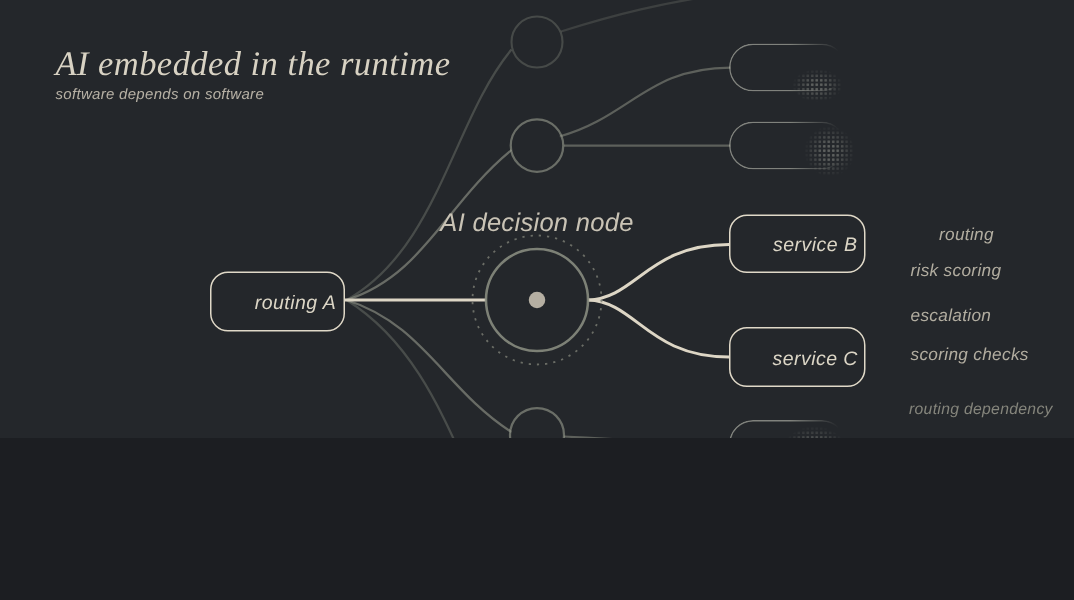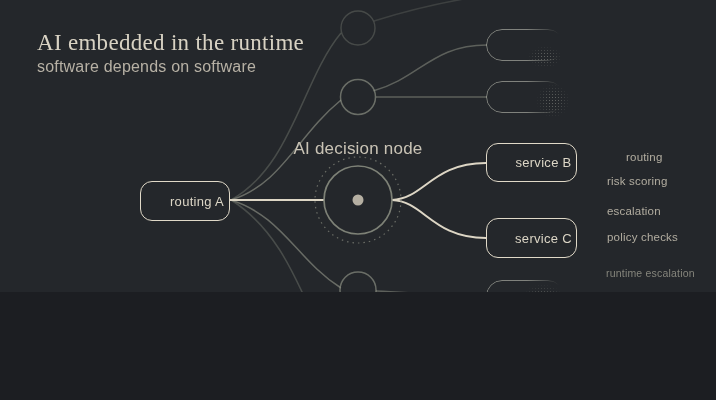--- a/index.html
+++ b/index.html
@@ -2,31 +2,32 @@
 <html><head>
 <meta charset="utf-8">
 <style>
   html,body{margin:0;padding:0;background:#1c1e22;}
   .stage{
     position:relative;
     width:716px;height:292px;
     background:#24272b;
     overflow:hidden;
     font-family:"Liberation Sans", sans-serif;
+    font-style:italic;
   }
   
   .title{
     position:absolute;left:37px;top:30px;
     font-family:"Liberation Serif", serif;
     font-size:23px;line-height:1.1;
     color:#d8d2c3;letter-spacing:.3px;
   }
   .subtitle{
     position:absolute;left:37px;top:58px;
-    font-size:16px;color:#b7b1a5;letter-spacing:.2px;
+    font-size:10px;color:#b7b1a5;letter-spacing:.2px;
   }
   
   .wires{position:absolute;left:0;top:0;width:716px;height:400px;}
   
   .svc{
     position:absolute;
     box-sizing:border-box;
     border:1.6px solid #e0d9c8;
     border-radius:12px;
     background:#24272b;
@@ -150,16 +151,16 @@
   </div>
   <div class="svc svc-c">
     <span>service C</span>
   </div>
 
   <div class="ai-label">AI decision node</div>
 
   <div class="outcome outcome-0">routing</div>
   <div class="outcome outcome-1">risk scoring</div>
   <div class="outcome outcome-2">escalation</div>
-  <div class="outcome outcome-3">policy checks</div>
-  <div class="footnote">runtime escalation</div>
+  <div class="outcome outcome-3">scoring checks</div>
+  <div class="footnote">routing dependency</div>
 
 </div>
 
 </body></html>

